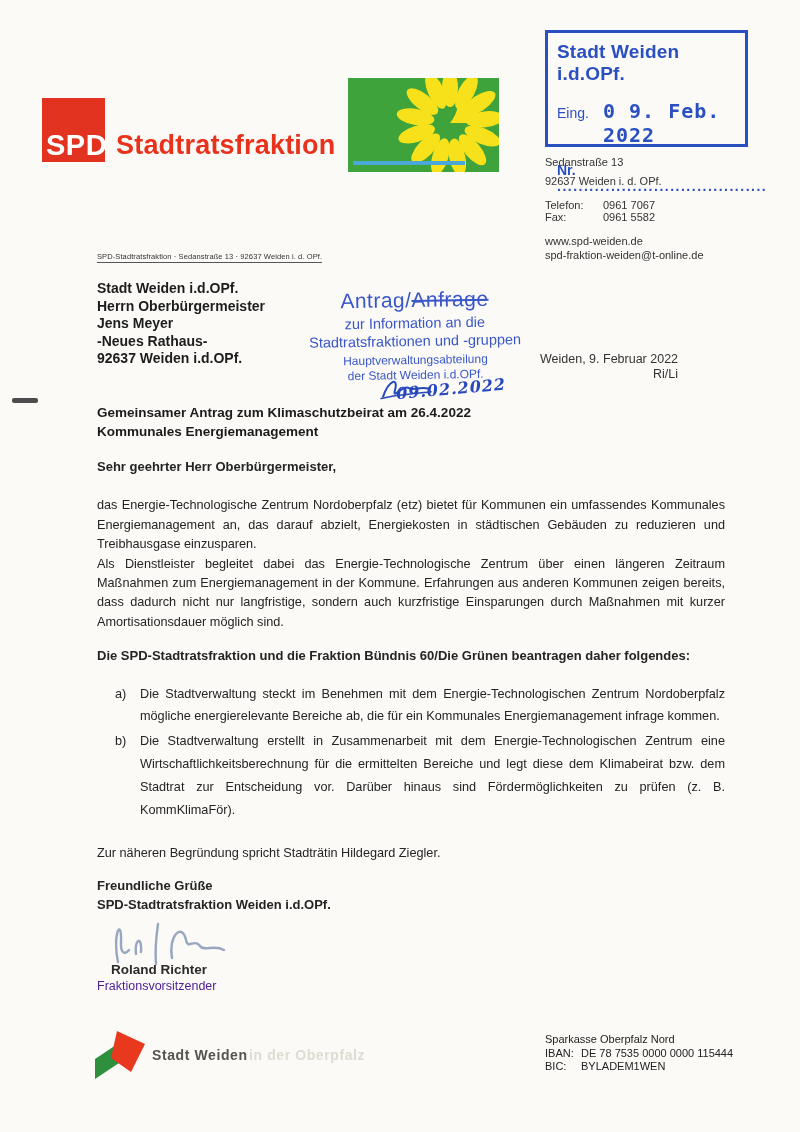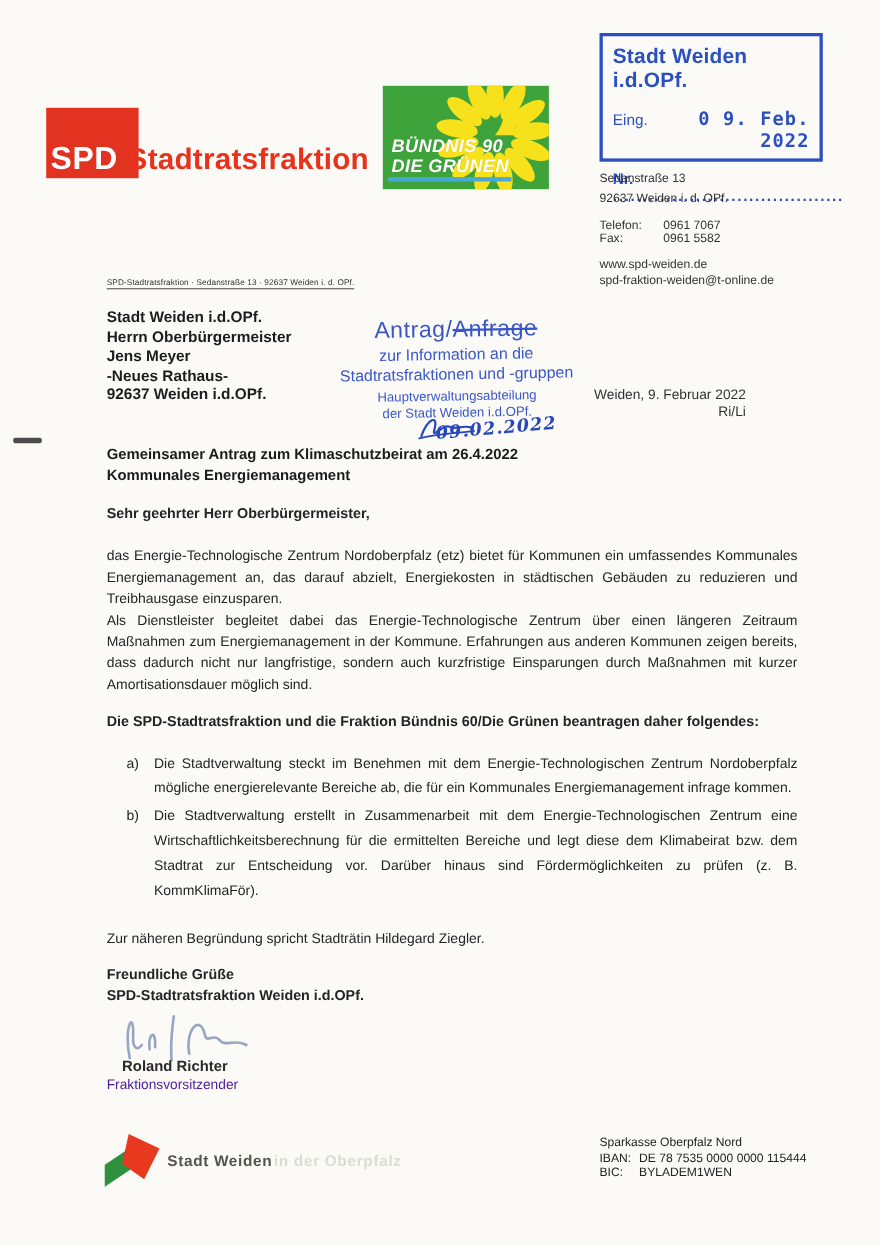--- a/index.html
+++ b/index.html
@@ -5,21 +5,21 @@
   * { margin:0; padding:0; box-sizing:border-box; }
   html,body { background:#e8e8e6; }
   .page {
     position:relative; width:800px; height:1132px; margin:0 auto;
     background:#fbfaf7; overflow:hidden;
     font-family:"Liberation Sans","DejaVu Sans",sans-serif; color:#242424;
   }
 
   
   .spd-square {
-    position:absolute; left:42px; top:98px; width:84px; height:64px;
+    position:absolute; left:42px; top:98px; width:63px; height:64px;
     background:#e23320; display:flex; align-items:flex-end;text-align:center;
   }
   .spd-square span {
     color:#fff; font-weight:bold; font-size:29px; letter-spacing:0.5px;
     padding:0 0 2px 4px; line-height:1;
   }
   .spd-title {
     position:absolute; left:116px; top:130px;
     color:#e8321c; font-weight:bold; font-size:27px; letter-spacing:0.2px;
   }
@@ -38,22 +38,22 @@
   }
   .sunflower { position:absolute; right:-6px; top:-10px; z-index:1; }
 
   .entry-stamp {
     position:absolute; left:545px; top:30px; width:203px; height:117px;
     border:3px solid #2a4fc0; color:#2a4fc0; padding:6px 9px;
   }
   .entry-stamp .es-title { font-size:19px; font-weight:bold; letter-spacing:0.2px; margin-top:2px; }
   .entry-stamp .es-row { margin-top:14px; font-size:14px; display:flex; align-items:baseline; }
   .entry-stamp .es-date {
-    margin-left:14px; font-family:"DejaVu Sans Mono",monospace; font-size:17px;
-    letter-spacing:1px; font-weight:bold;text-align:right;
+    margin-left:14px; font-family:"DejaVu Sans Mono",monospace; font-size:20px;
+    letter-spacing:1px; font-weight:bold;
   }
   .entry-stamp .es-nr { margin-top:15px; font-size:14px; font-weight:bold; }
   .entry-stamp .es-dots { letter-spacing:1.5px; font-weight:bold; }
 
   .contact { position:absolute; left:545px; top:155px; font-size:11px; color:#333; }
   .contact .c-line { line-height:14px; }
   .contact .gap-s { margin-top:5px; }
   .contact .gap-m { margin-top:11px; }
   .contact .c-row { display:flex; }
   .contact .c-label { width:58px; }
@@ -148,24 +148,20 @@
         <ellipse cx="55" cy="20" rx="8" ry="19" transform="rotate(168 55 55)"></ellipse>
         <ellipse cx="55" cy="20" rx="8" ry="19" transform="rotate(196 55 55)"></ellipse>
         <ellipse cx="55" cy="20" rx="8" ry="19" transform="rotate(224 55 55)"></ellipse>
         <ellipse cx="55" cy="20" rx="8" ry="19" transform="rotate(252 55 55)"></ellipse>
         <ellipse cx="55" cy="20" rx="8" ry="19" transform="rotate(280 55 55)"></ellipse>
         <ellipse cx="55" cy="20" rx="8" ry="19" transform="rotate(308 55 55)"></ellipse>
         <ellipse cx="55" cy="20" rx="8" ry="19" transform="rotate(336 55 55)"></ellipse>
         <path d="M55 55 q14 -18 2 -30 q22 6 16 30 z"></path>
       </g>
     </svg>
-    <div class="gruene-text">
-      <div>BÜNDNIS 90</div>
-      <div>DIE GRÜNEN</div>
-    </div>
     <div class="gruene-stripe"></div>
   </div>
 
   <div class="entry-stamp">
     <div class="es-title">Stadt Weiden i.d.OPf.</div>
     <div class="es-row">
       <span>Eing.</span>
       <span class="es-date">0 9. Feb. 2022</span>
     </div>
     <div class="es-nr">

